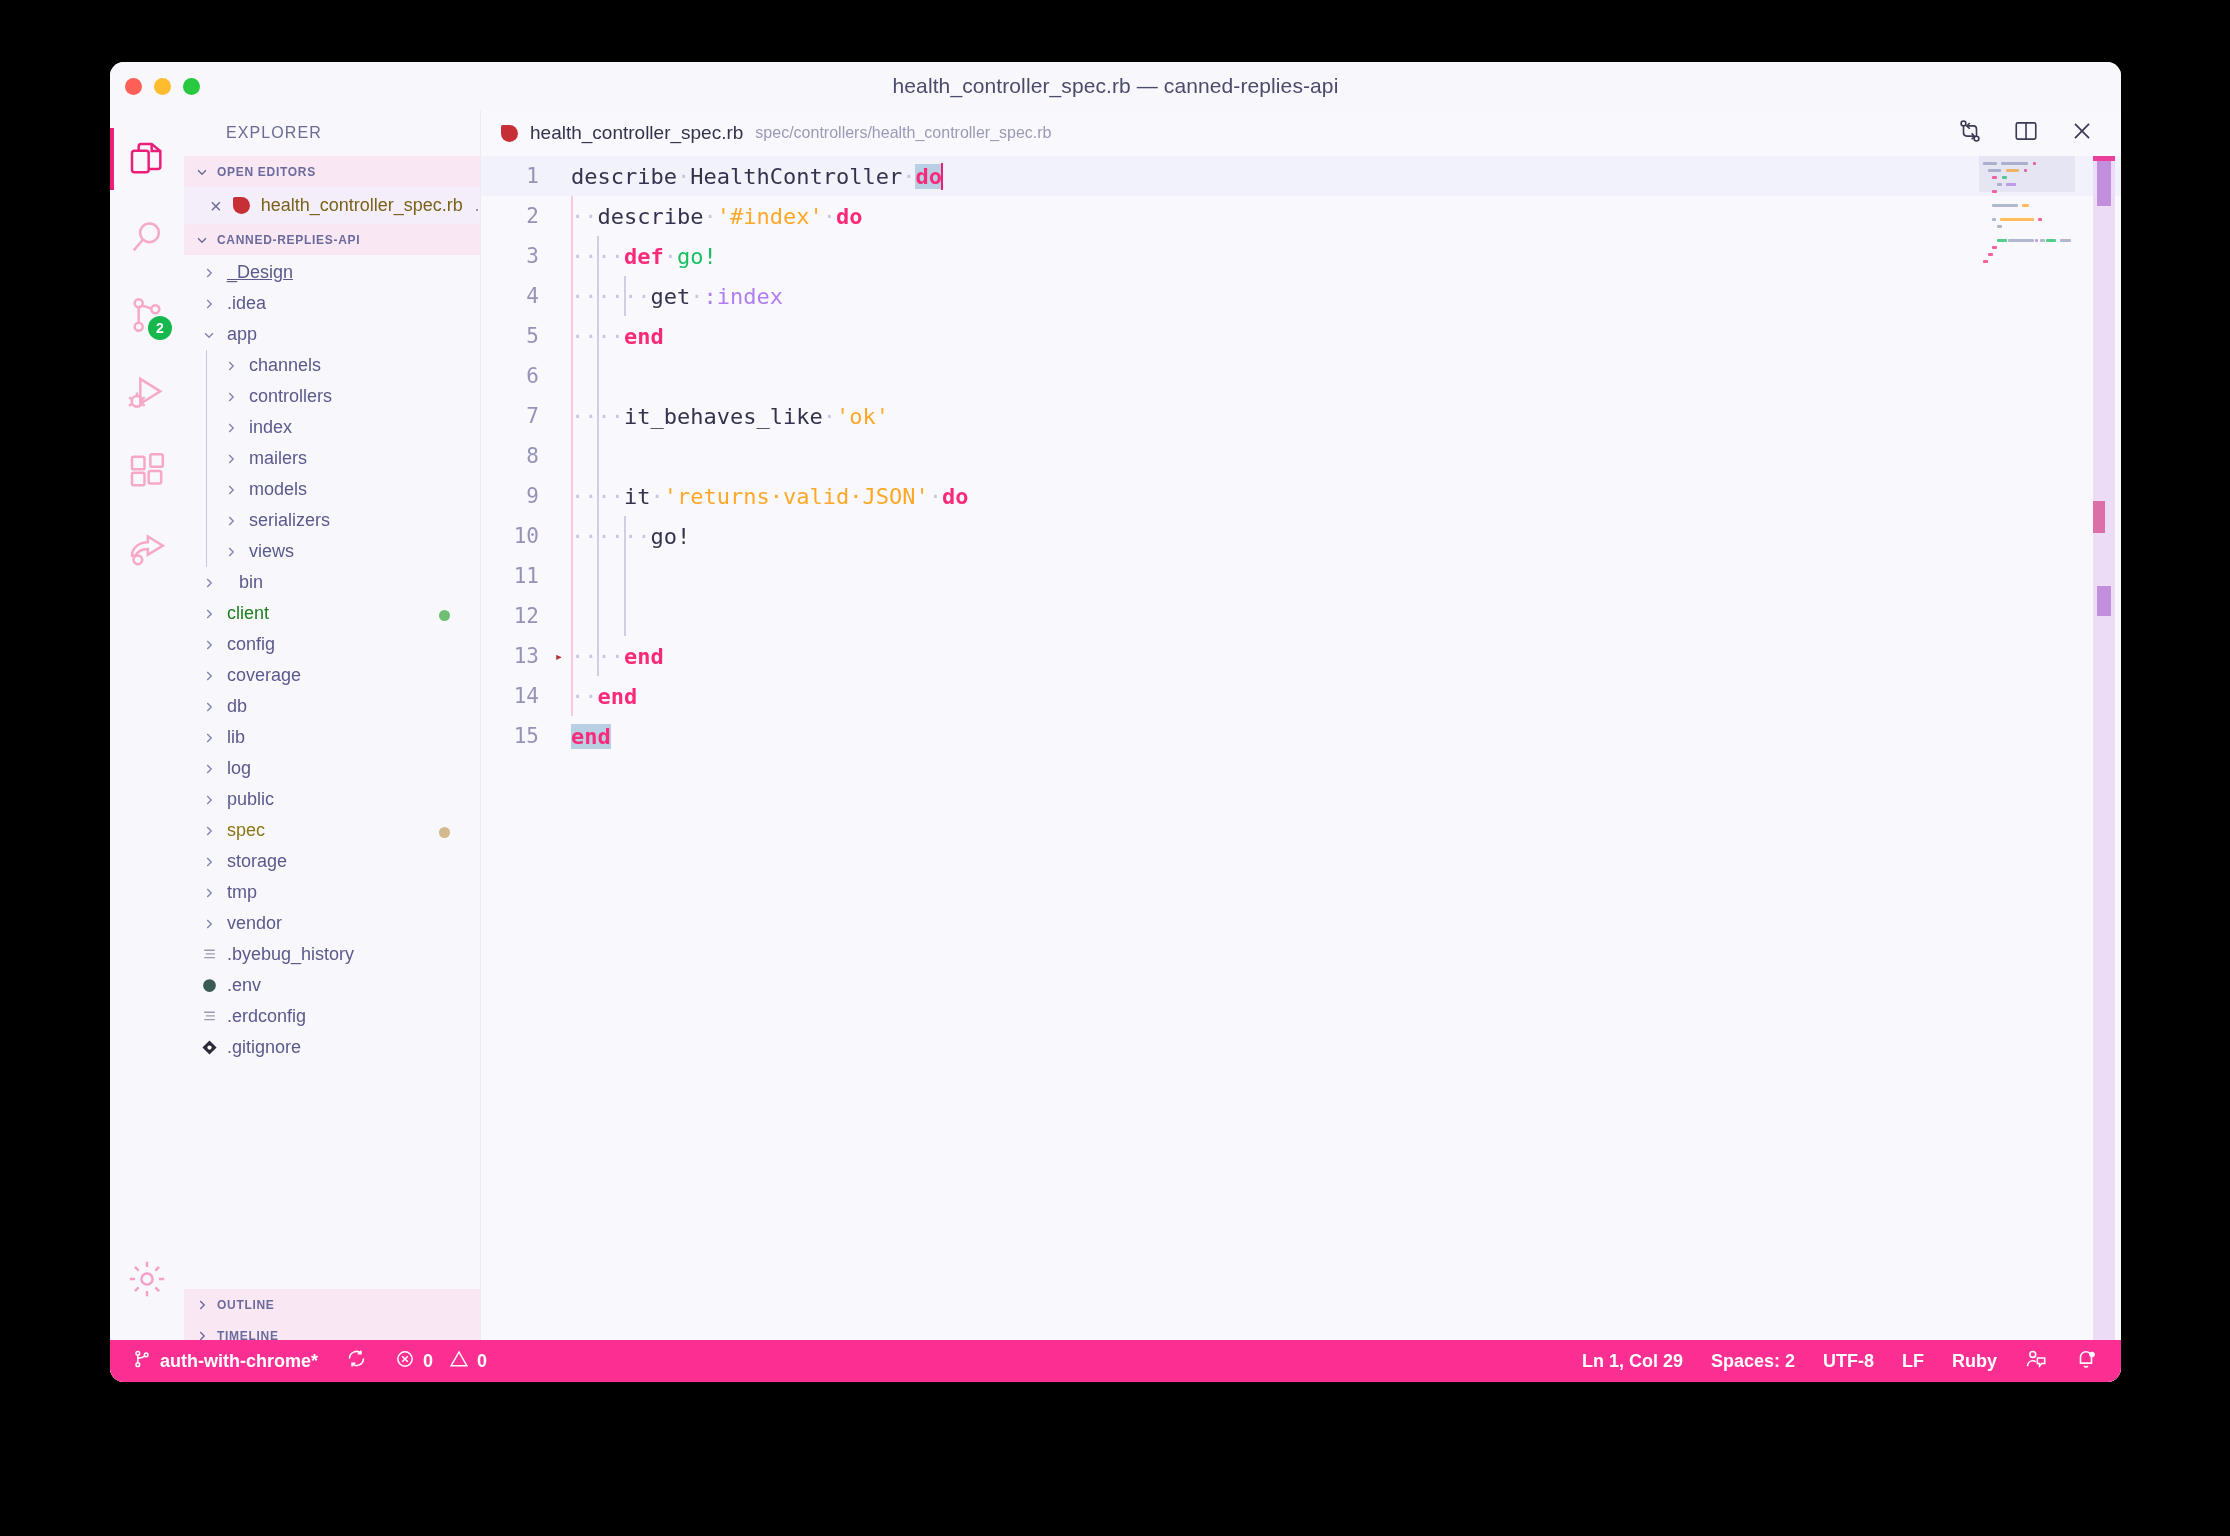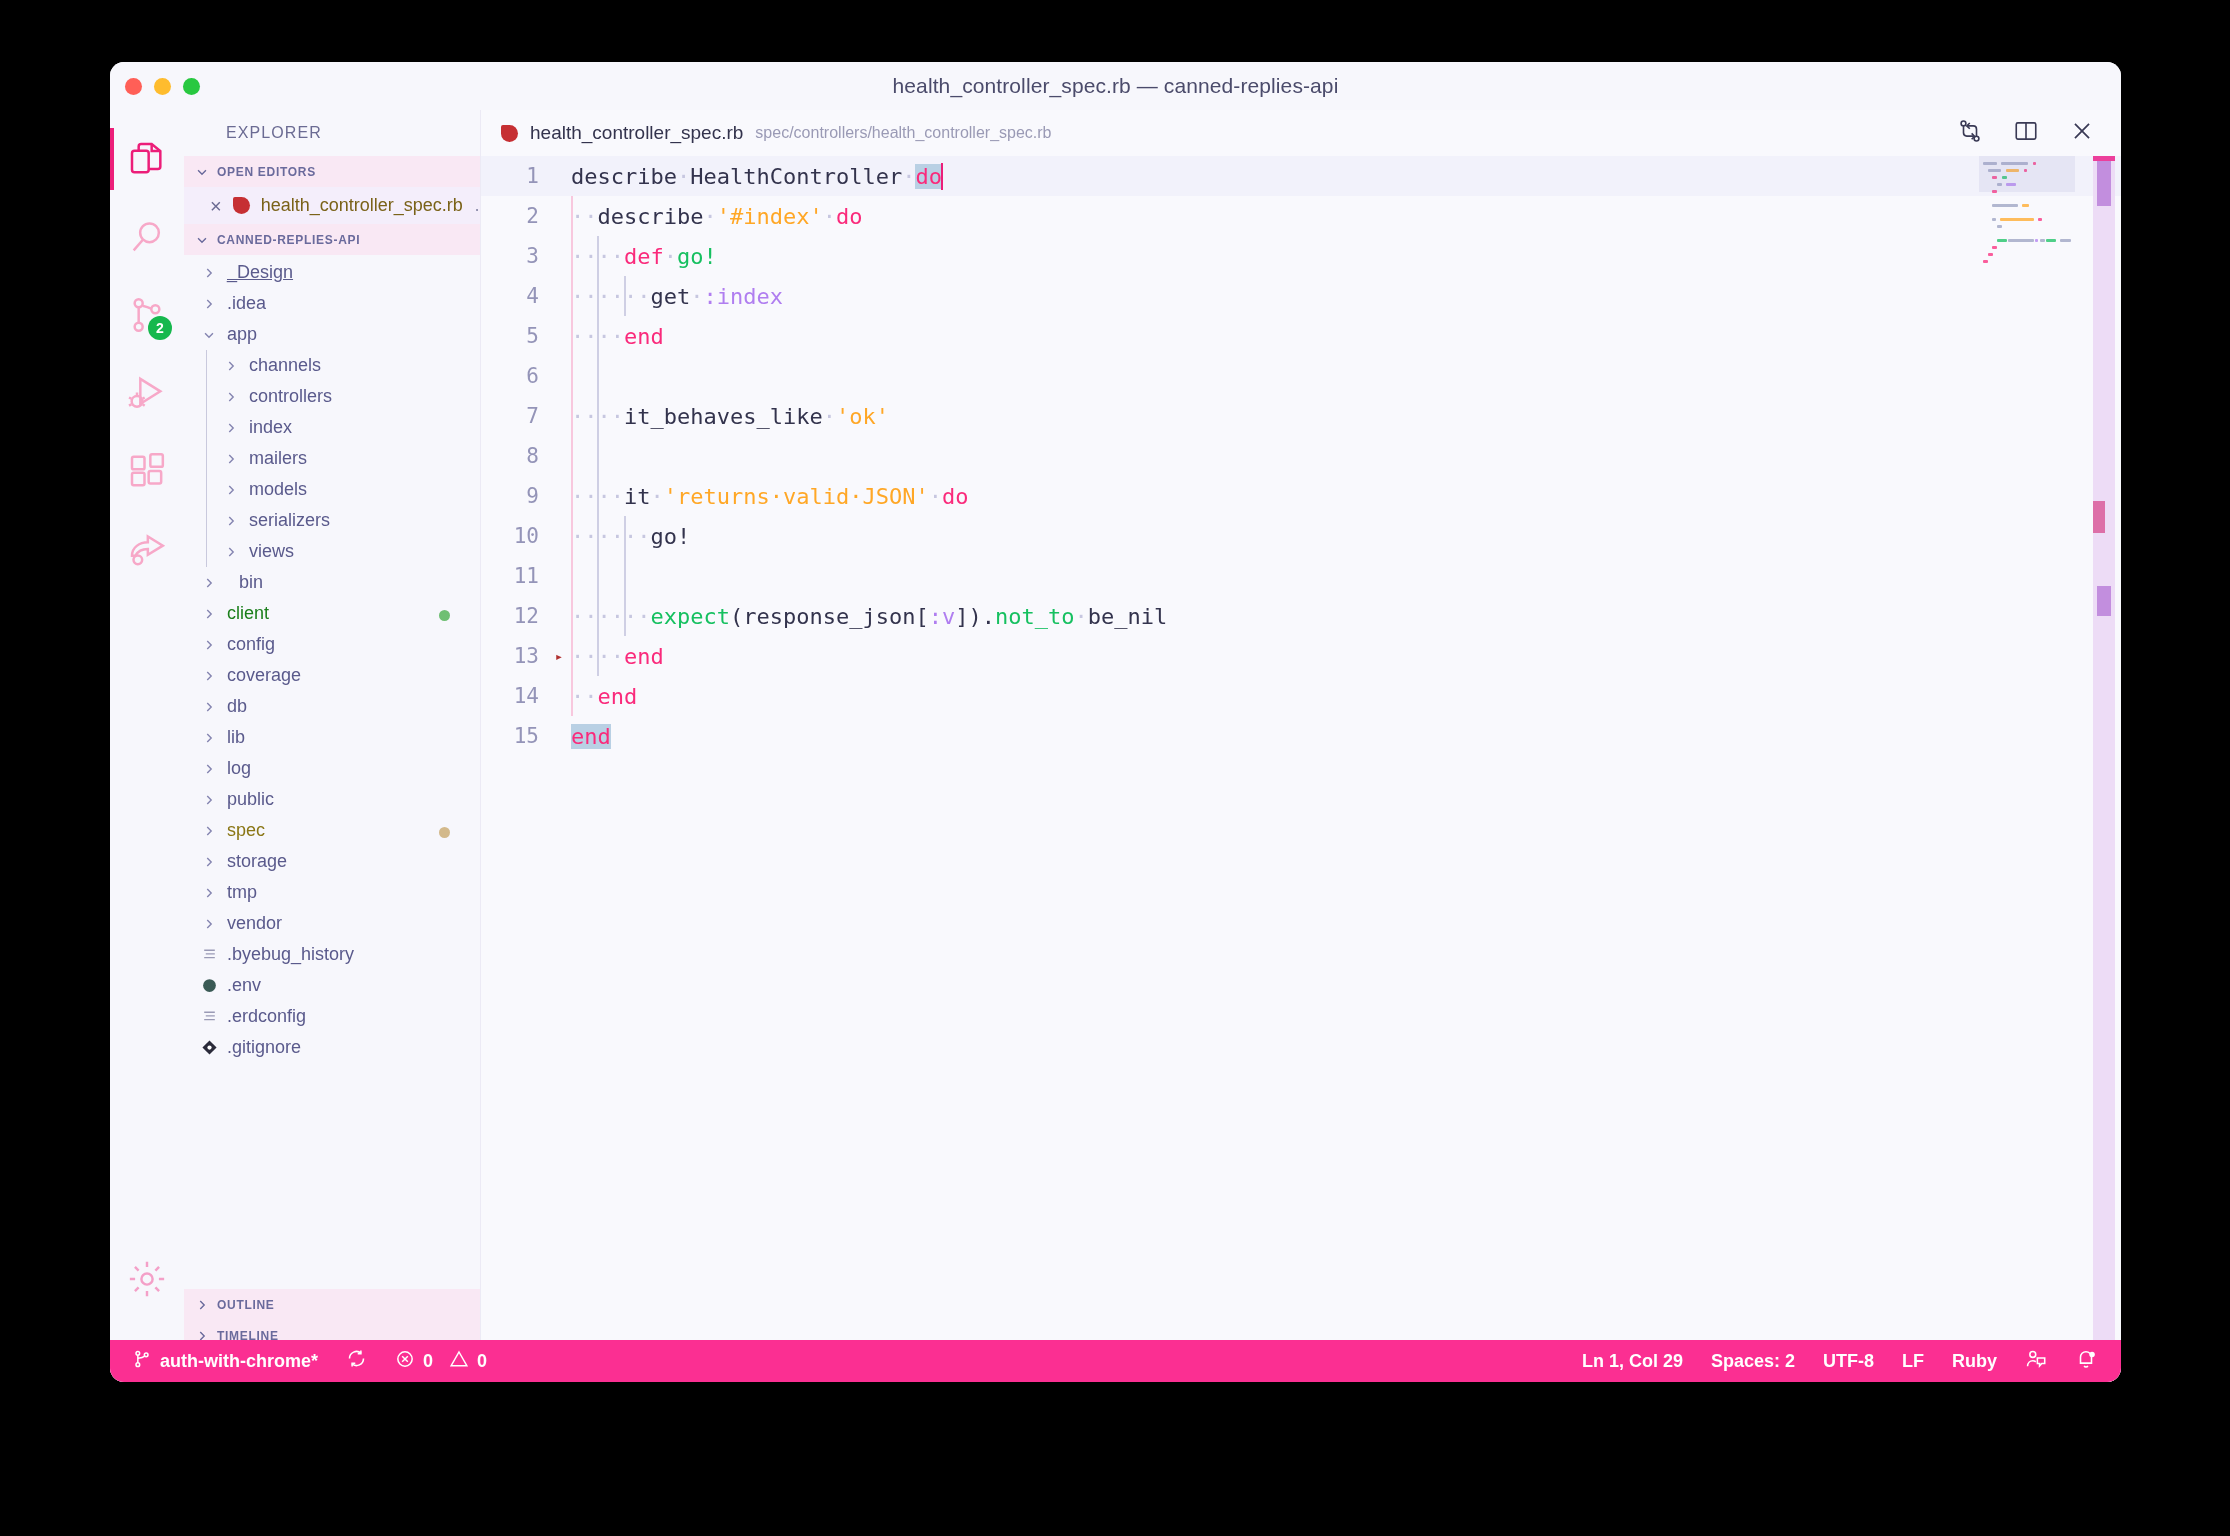--- a/index.html
+++ b/index.html
@@ -142,21 +142,21 @@
   }
   .line.cur { background: #f2f2fb; }
   .lnum {
     width: 66px; flex: none; text-align: right;
     color: #9494b8; font-size: 21px; padding-right: 8px;
     font-family: "DejaVu Sans Mono", monospace;
   }
   .fold { width: 24px; flex: none; text-align: center; color: #b03030; font-size: 14px; }
   .ltext { position: relative; white-space: pre; color: #33334d; }
 
-  .kw  { color: #fa2a7b; font-weight: normal; }
+  .kw  { color: #fa2a7b; font-weight: bold; }
   .str { color: #ffa726; }
   .sym { color: #b07ef0; }
   .fn  { color: #16c060; }
   .pln { color: #33334d; }
   .ws  { color: #c7c7e0; }
   .sel { background: #b9d0e4; }
   .cursor {
     display: inline-block; width: 2px; height: 27px;
     background: #ec1e79; vertical-align: -6px; margin-left: -1px;
   }
@@ -671,21 +671,20 @@
               <div class="iguide" style="left: 116.4px;"></div>
               <div class="iguide" style="left: 142.8px;"></div>
               <span class="ltext"></span>
             </div>
             <div class="line">
               <span class="lnum">12</span>
               <span class="fold"></span>
               <div class="iguide active" style="left: 90px;"></div>
               <div class="iguide" style="left: 116.4px;"></div>
               <div class="iguide" style="left: 142.8px;"></div>
-              <span class="ltext"><span class="ws">··</span><span class="ws">··</span><span class="ws">··</span><span class="fn">expect</span><span class="pln">(response_json[</span><span class="sym">:v</span><span class="pln">]).</span><span class="fn">not_to</span><span class="ws">·</span><span class="pln">be_nil</span></span>
             </div>
             <div class="line">
               <span class="lnum">13</span>
               <span class="fold">▸</span>
               <div class="iguide active" style="left: 90px;"></div>
               <div class="iguide" style="left: 116.4px;"></div>
               <span class="ltext"><span class="ws">··</span><span class="ws">··</span><span class="kw">end</span></span>
             </div>
             <div class="line">
               <span class="lnum">14</span>

